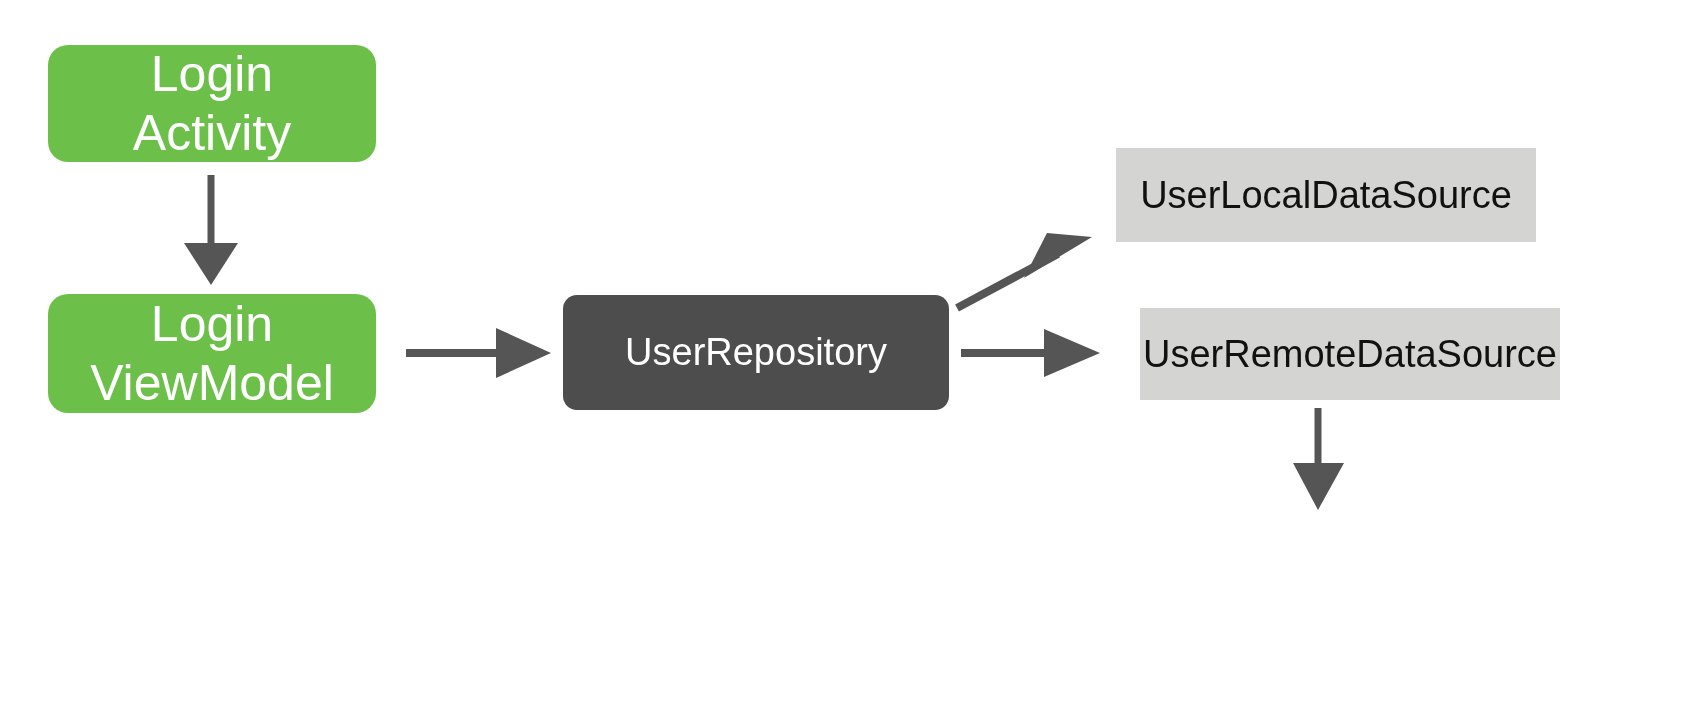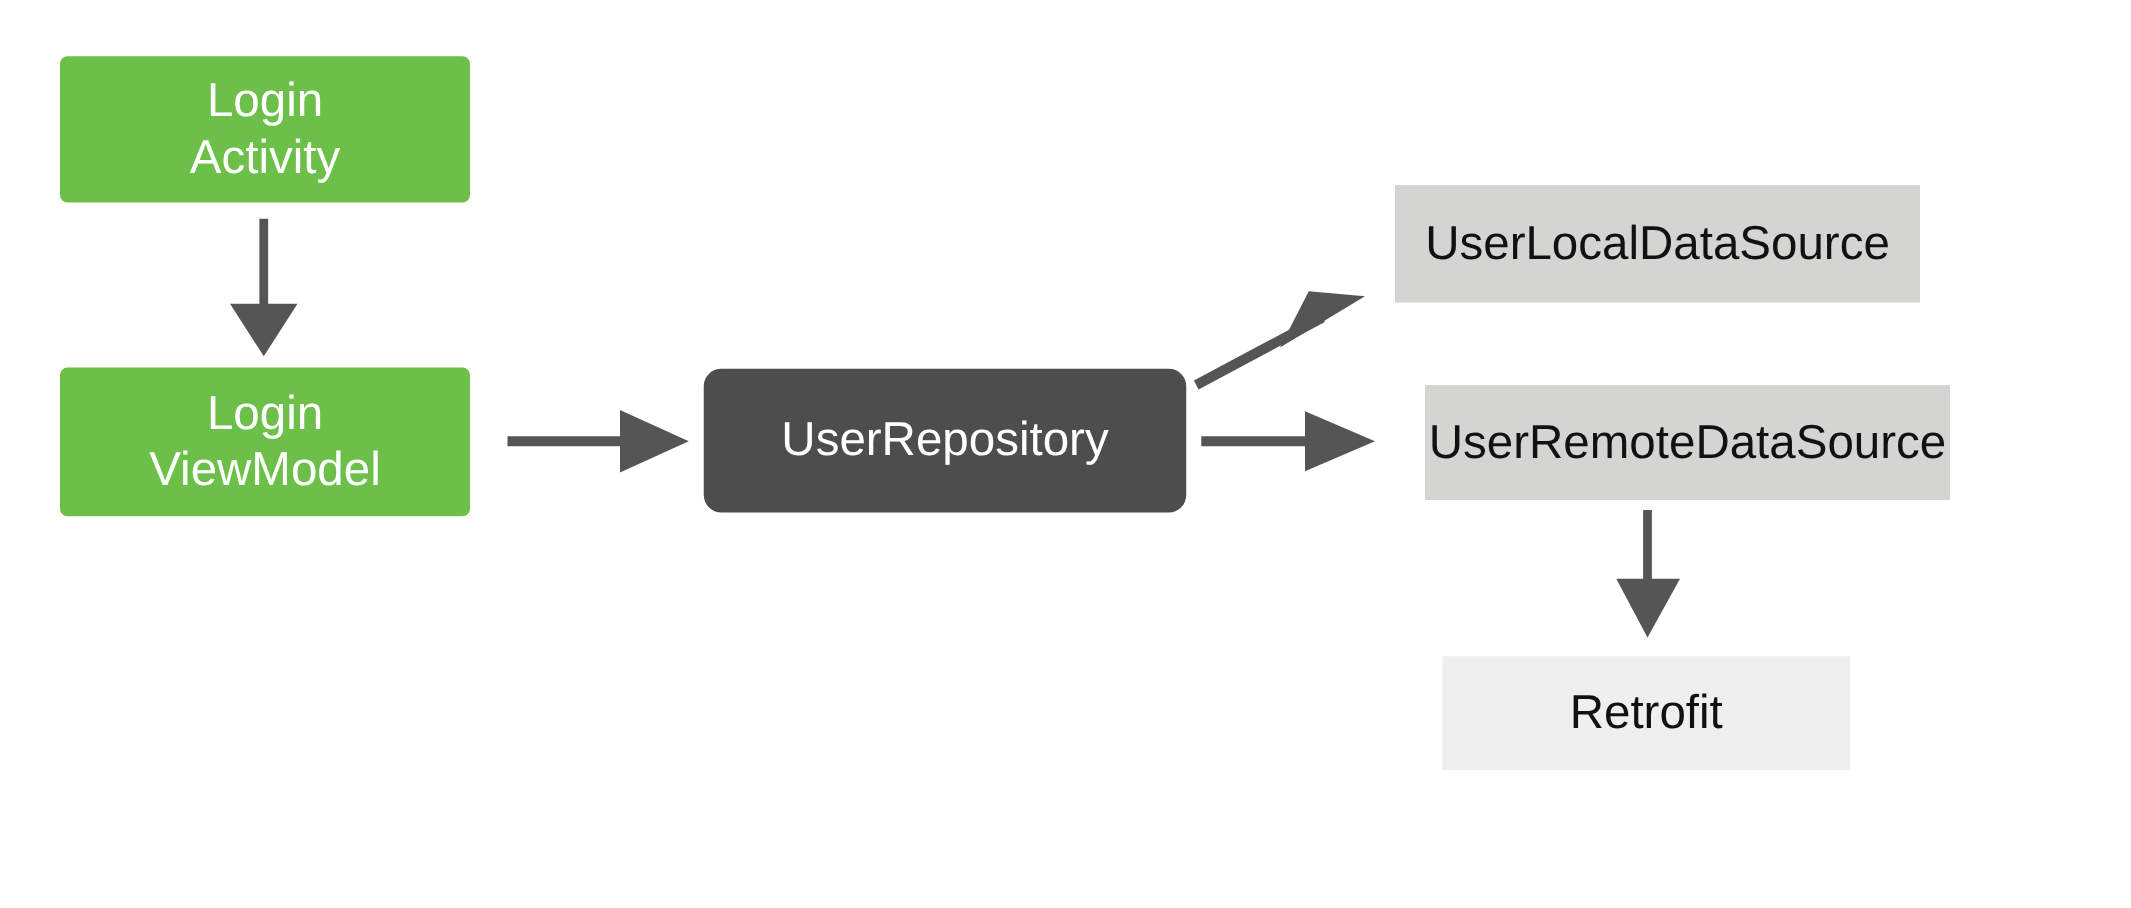--- a/index.html
+++ b/index.html
@@ -23,22 +23,22 @@
     align-items: center;
     justify-content: center;
     text-align: center;
     line-height: 1.18;
     box-sizing: border-box;
     white-space: pre-line;
   }
   .node-green {
     background: #6cc04a;
     color: #ffffff;
-    border-radius: 6px;
-    font-size: 38px;
+    border-radius: 20px;
+    font-size: 50px;
   }
   .node-dark {
     background: #4d4d4d;
     color: #ffffff;
     border-radius: 14px;
     font-size: 38px;
   }
   .node-gray {
     background: #d4d4d2;
     color: #111111;
@@ -98,15 +98,14 @@
 
   <div class="node node-green" style="left:48px; top:294px; width:328px; height:119px;">Login
 ViewModel</div>
 
   <div class="node node-dark" style="left:563px; top:295px; width:386px; height:115px;">UserRepository</div>
 
   <div class="node node-gray" style="left:1116px; top:148px; width:420px; height:94px;">UserLocalDataSource</div>
 
   <div class="node node-gray" style="left:1116px; top:308px; width:420px; height:92px;margin-left:24px;">UserRemoteDataSource</div>
 
-  <div class="node node-lightgray" style="left:1154px; top:525px; width:326px; height:91px;">Retrofit</div>
 
 </div>
 
 </body></html>

